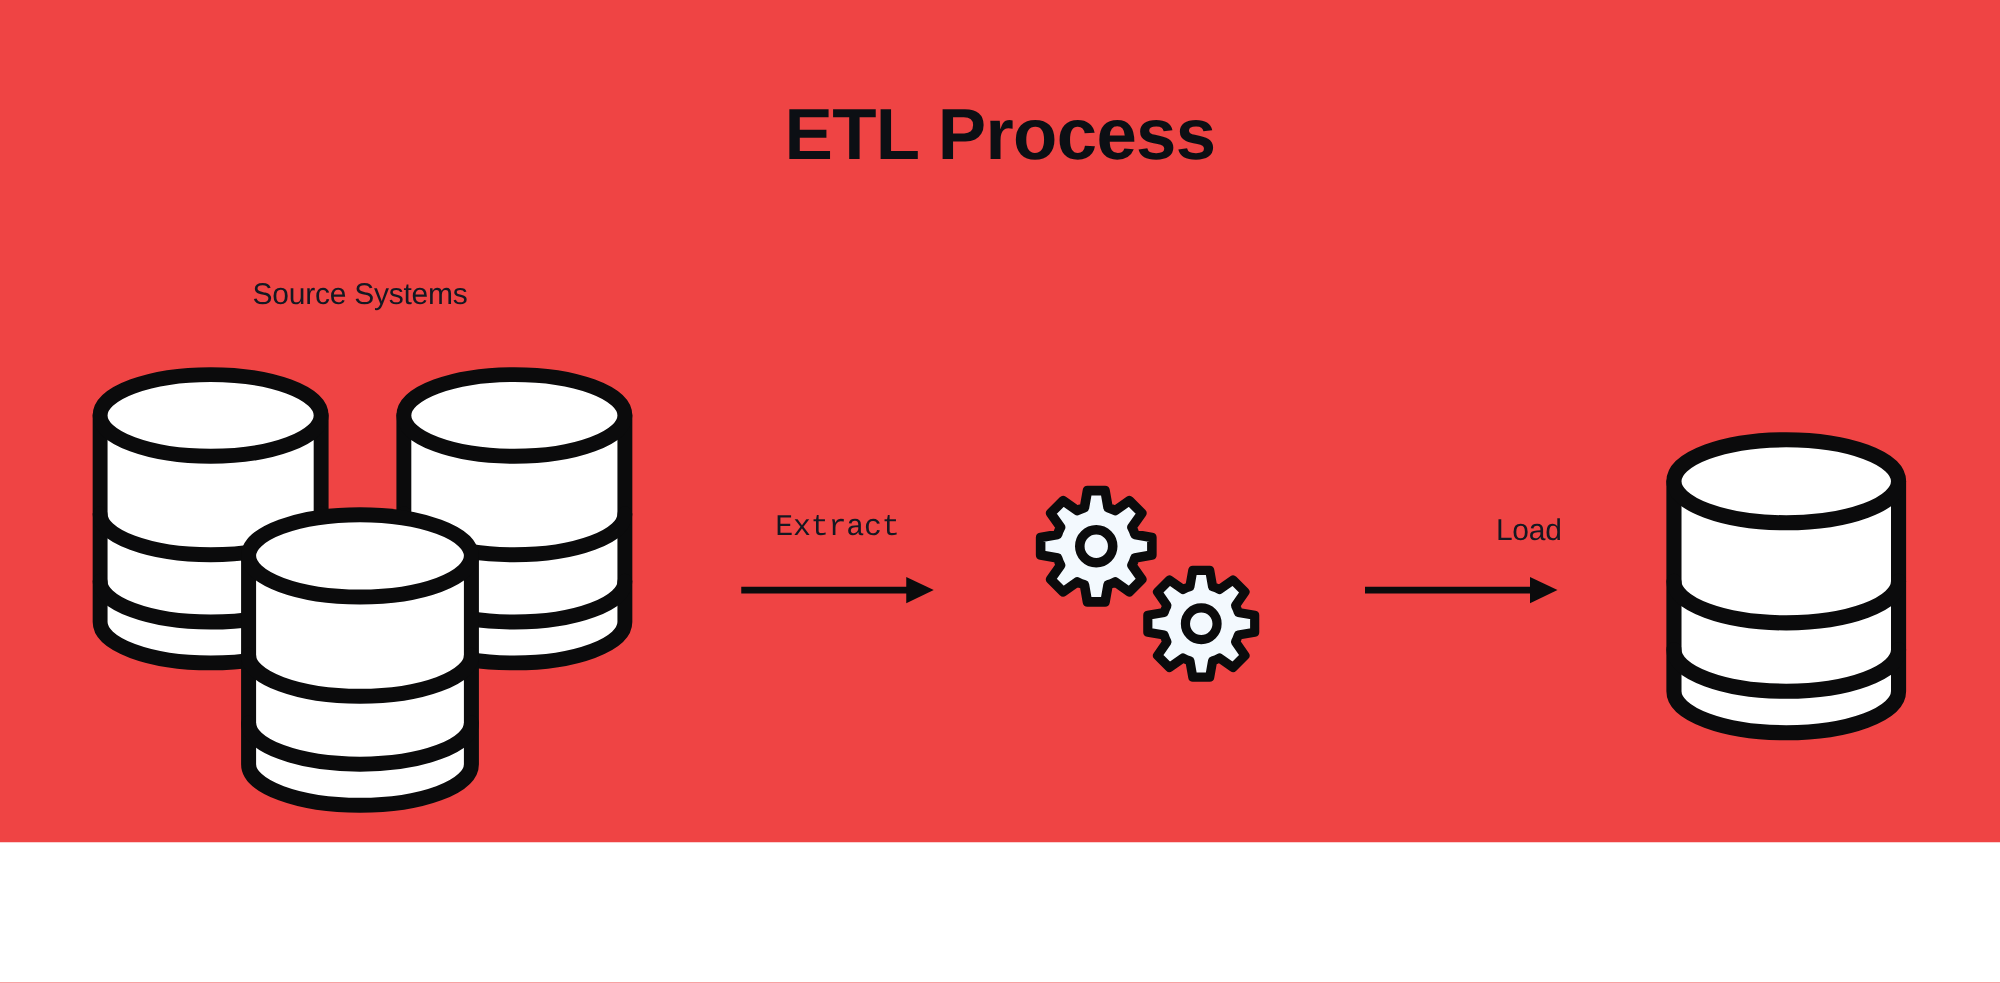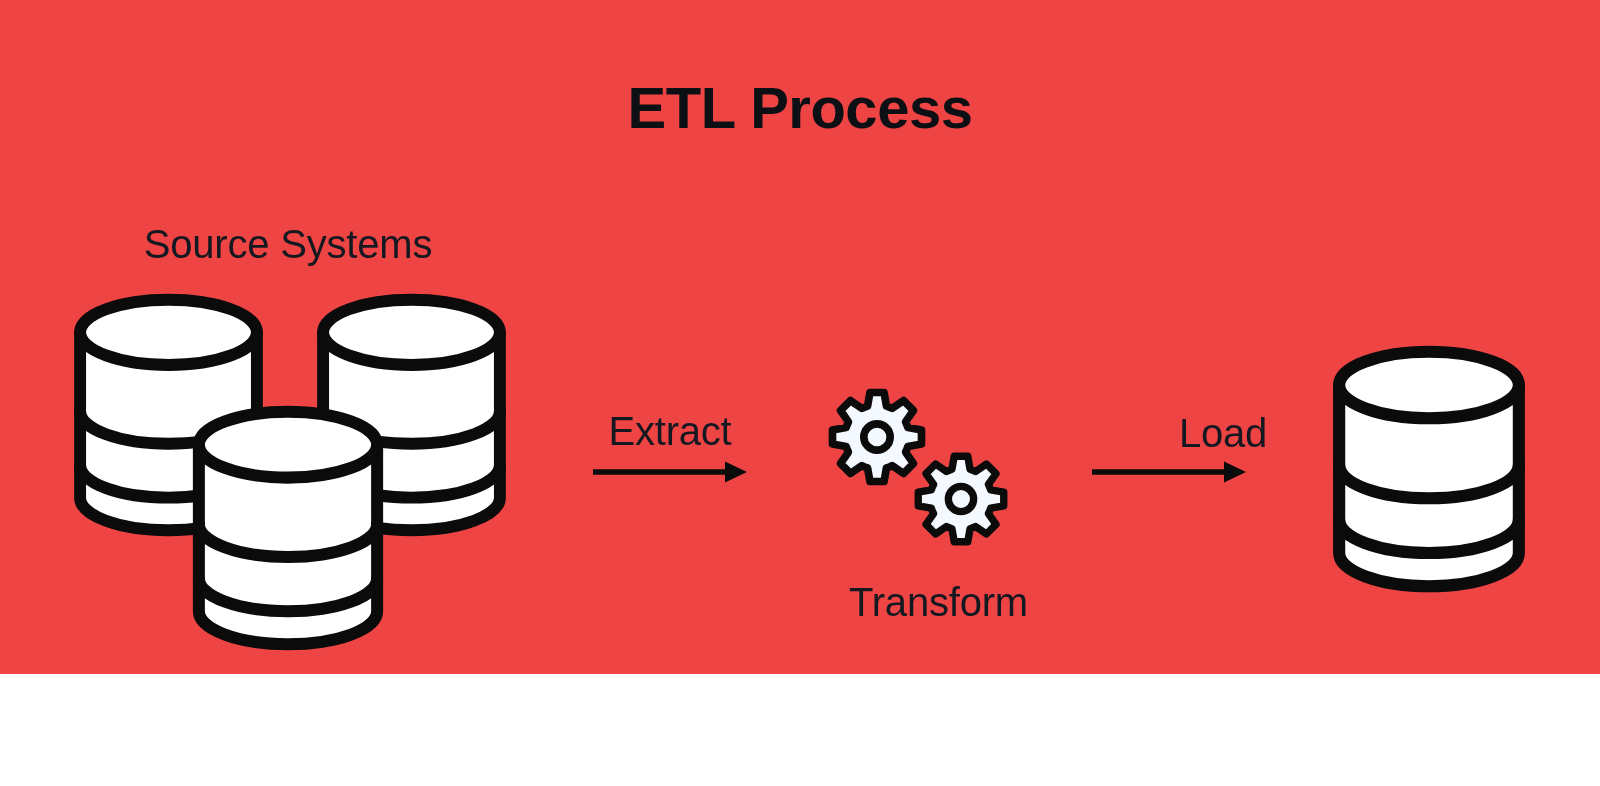--- a/index.html
+++ b/index.html
@@ -12,27 +12,27 @@
     color:#12161c;
   }
   .title{
     position:absolute;top:79px;left:0;width:100%;
     margin:0;text-align:center;
     font-size:58px;font-weight:700;line-height:1;
     letter-spacing:-0.5px;color:#0c0f14;
   }
   .label{
     position:absolute;
-    font-size:40px;font-weight:500;line-height:1;
+    font-size:24px;font-weight:500;line-height:1;
     letter-spacing:-0.2px;color:#141821;
     text-align:center;
   }
   .lbl-source{left:138px;top:224px;width:300px;}
   .lbl-destination{left:1321px;top:226px;width:196px;}
-  .lbl-extract{left:595px;top:411px;width:150px;}
+  .lbl-extract{left:595px;top:411px;width:150px;font-family:Liberation Mono, monospace;}
   .lbl-load{left:1148px;top:413px;width:150px;}
   .lbl-transform{left:849px;top:582px;width:160px;}
 
   .icon{position:absolute;display:block;}
   .db-a{left:70px;top:292px;width:197px;height:246px;}
   .db-b{left:313px;top:292px;width:197px;height:246px;}
   .db-c{left:190px;top:404px;width:196px;height:248px;}
   .db-dest{left:1331px;top:344px;width:196px;height:250px;}
   .gear-1{left:826px;top:386px;width:102px;height:102px;}
   .gear-2{left:912px;top:450px;width:98px;height:98px;}
@@ -92,21 +92,20 @@
   <svg class="arrow arrow-extract" viewBox="0 0 158 30">
       <use href="#arrow-shape"></use>
     </svg>
 
   <svg class="icon gear-1" viewBox="0 0 120 120">
       <use href="#gear-shape"></use>
     </svg>
   <svg class="icon gear-2" viewBox="0 0 120 120">
       <use href="#gear-shape"></use>
     </svg>
-  <div class="label lbl-transform">Transform</div>
 
   <div class="label lbl-load">Load</div>
   <svg class="arrow arrow-load" viewBox="0 0 158 30">
       <use href="#arrow-shape"></use>
     </svg>
 
   <svg class="icon db-dest" viewBox="0 0 100 128">
       <use href="#db-shape"></use>
     </svg>
 

